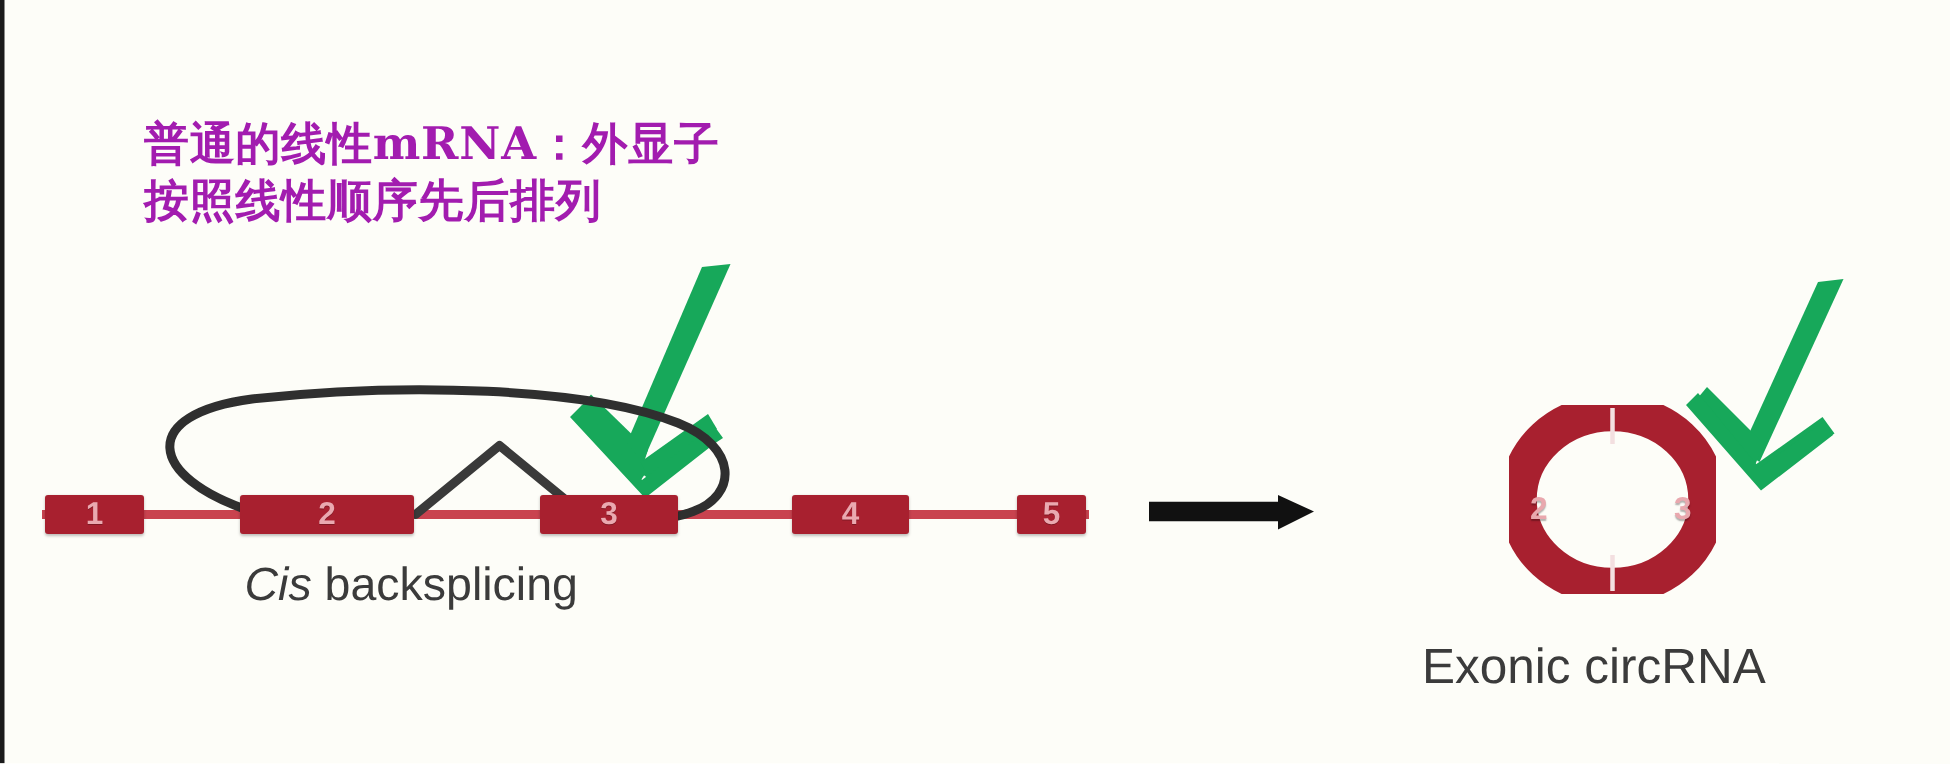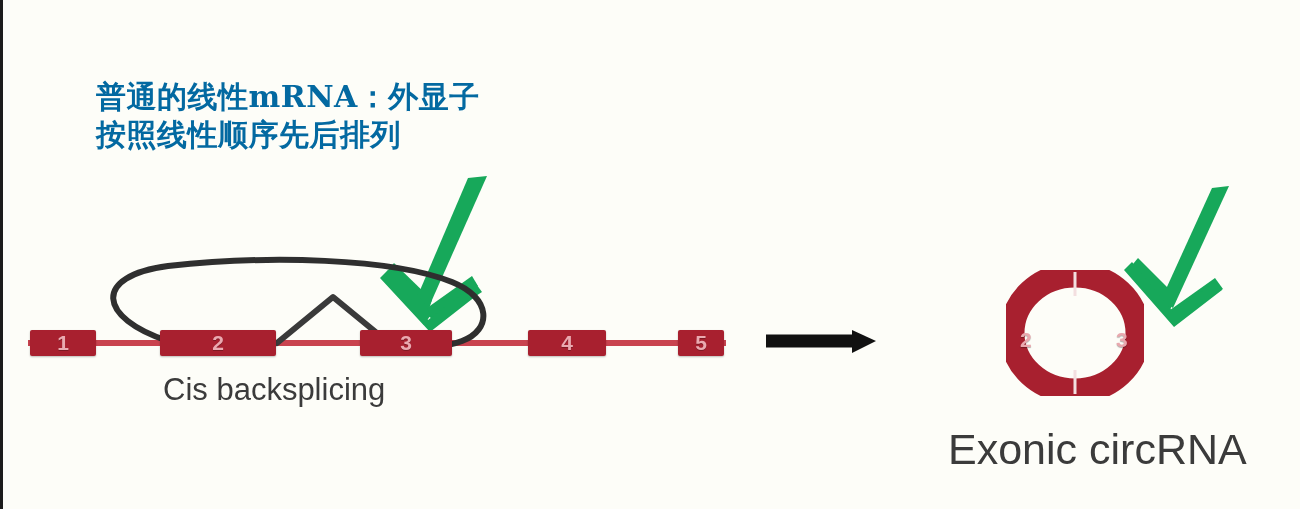--- a/index.html
+++ b/index.html
@@ -22,21 +22,21 @@
     width: 3px;
     height: 509px;
     background: #1b1b1b;
   }
 
   
   .annotation {
     position: absolute;
     font-family: "DejaVu Serif", "Liberation Serif", serif;
     font-weight: bold;
-    color: #0369a1;
+    color: #a21caf;
     line-height: 1.28;
     white-space: pre-line;
     letter-spacing: 0.5px;
   }
   #note-linear {
     left: 96px;
     top: 78px;
     font-size: 30px;
     width: 560px;
   }
@@ -52,25 +52,26 @@
     position: absolute;
     color: #3b3b3b;
     font-size: 31px;
     font-family: "Liberation Sans", sans-serif;
   }
   #caption-cis {
     left: 163px;
     top: 372px;
   }
   #caption-cis .italic {
+    font-style: italic;
   }
   #caption-circ {
     left: 948px;
     top: 425px;
-    font-size: 43px;
+    font-size: 33px;
     text-align: center;
   }
   .exon-box {
     position: absolute;
     background: #a8202f;
     border-radius: 2px;
     box-shadow: 0 1px 2px rgba(0,0,0,0.25);
     display: flex;
     align-items: center;
     justify-content: center;

